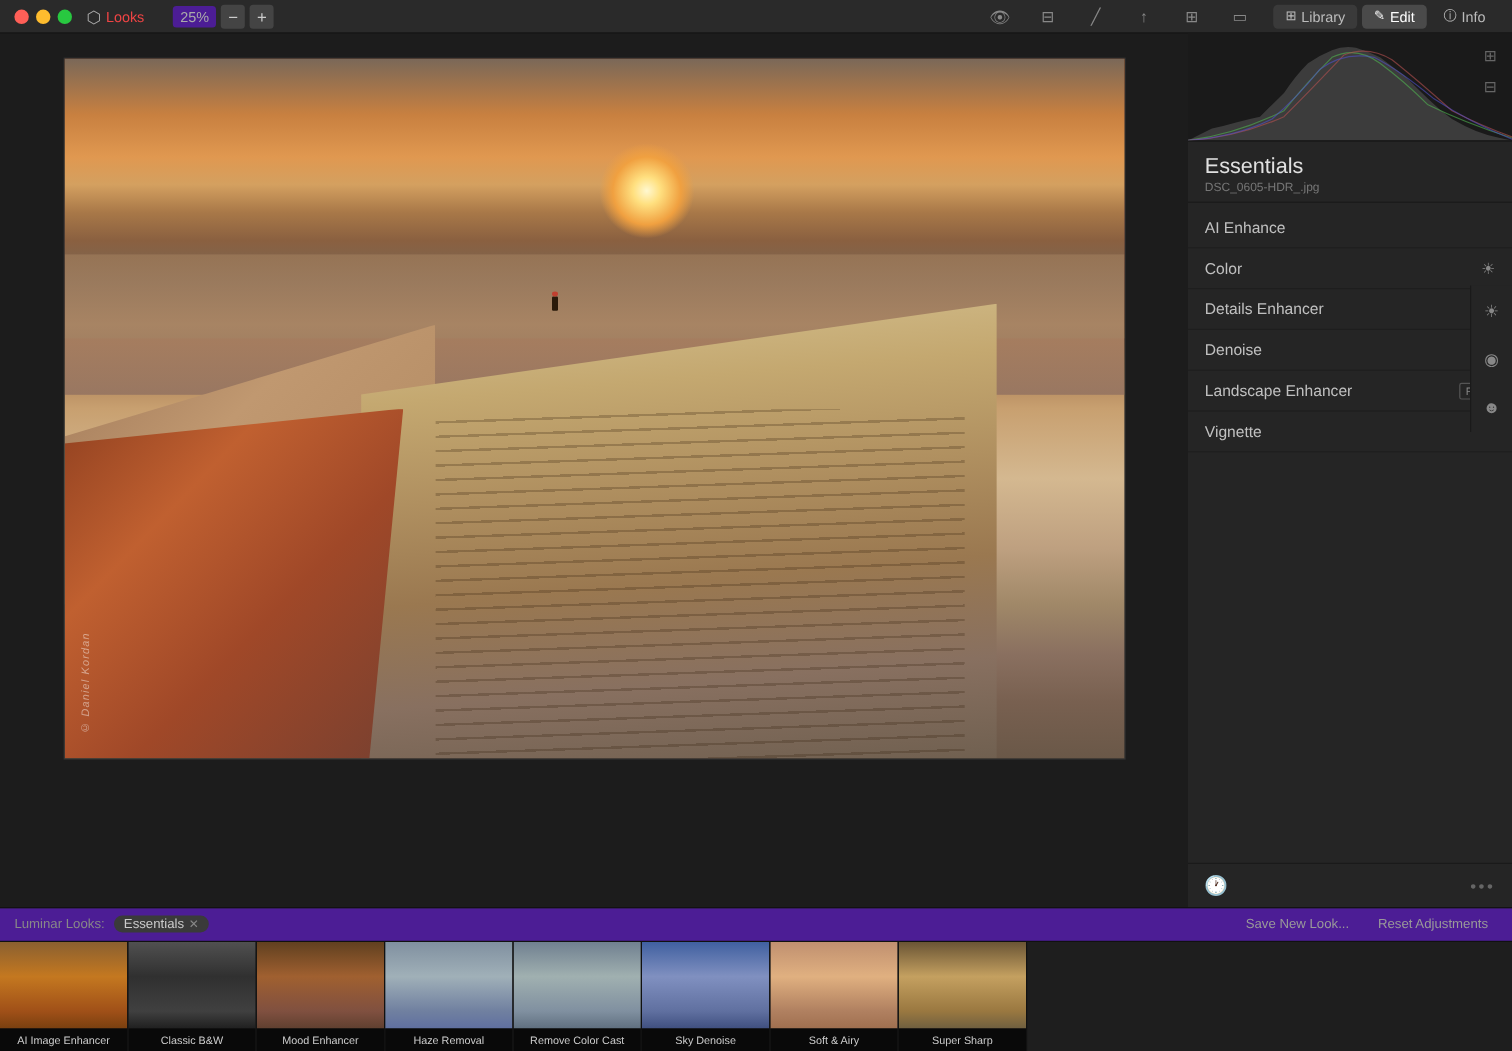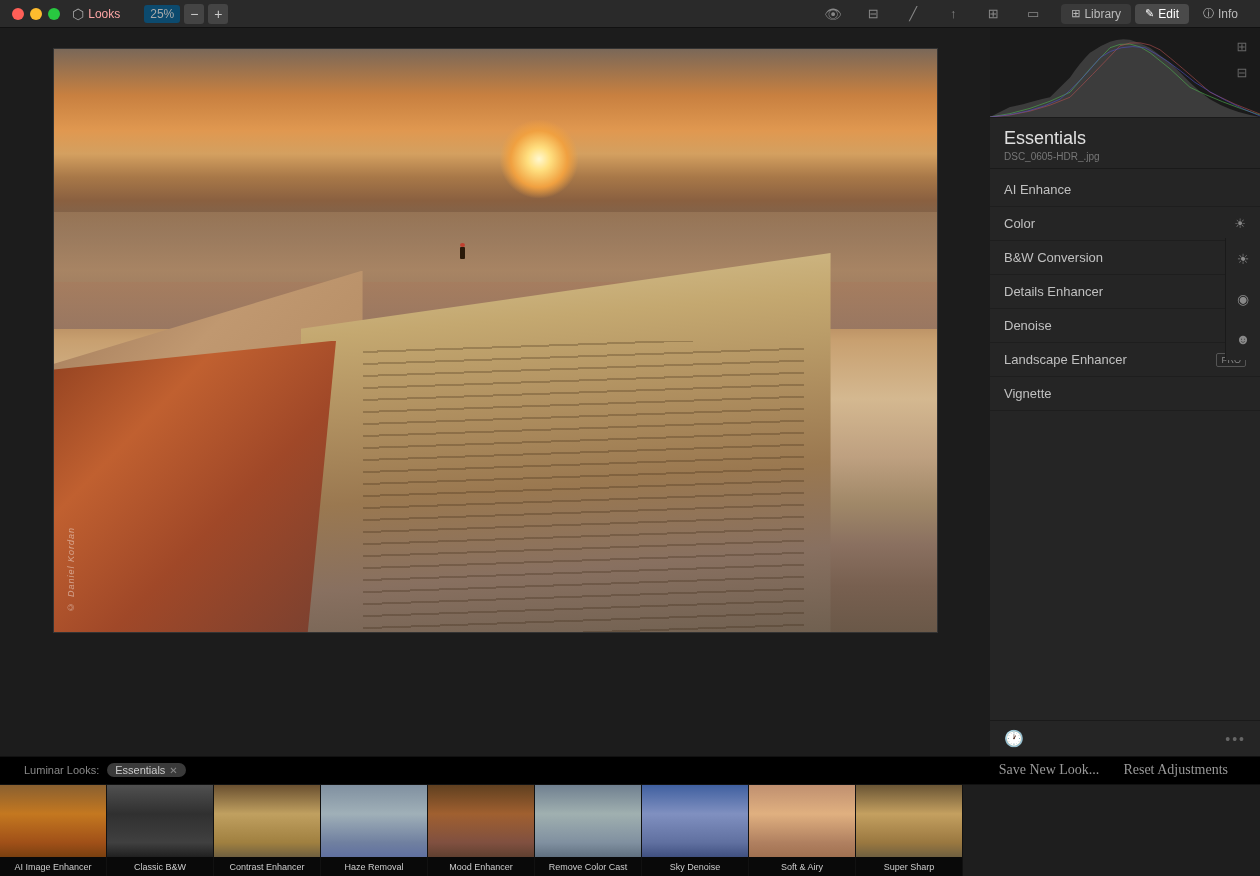--- a/index.html
+++ b/index.html
@@ -38,32 +38,32 @@
     .tl-yellow { background: #febc2e; }
     .tl-green { background: #28c840; }
     .titlebar-center {
       display: flex;
       align-items: center;
       gap: 4px;
       margin-right: 16px;
     }
     .titlebar-label {
       font-size: 12px;
-      color: #fca5a5;
+      color: #ef4444;
     }
     .zoom-controls {
       display: flex;
       align-items: center;
       gap: 4px;
       margin-left: 8px;
     }
     .zoom-text {
       font-size: 12px;
       color: #aaa;
-      background: #0c4a6e;
+      background: #4c1d95;
       padding: 2px 6px;
       border-radius: 3px;
     }
     .zoom-btn {
       width: 20px;
       height: 20px;
       background: #444;
       border: none;
       border-radius: 3px;
       color: #ccc;
@@ -313,49 +313,48 @@
     .bottom-area {
       height: 120px;
       background: #1e1e1e;
       flex-shrink: 0;
       border-top: 1px solid #111;
       display: flex;
       flex-direction: column;
     }
     .bottom-toolbar {
       height: 28px;
-      background: #000000;
-      display: flex;
-      align-items: center;
-      padding: 0 24px;
+      background: #4c1d95;
+      display: flex;
+      align-items: center;
+      padding: 0 12px;
       gap: 8px;
       border-bottom: 1px solid #111;
       text-align: center;
     }
     .bottom-label {
       font-size: 11px;
       color: #888;
     }
     .essentials-badge {
       font-size: 11px;
       color: #ccc;
       background: #3a3a3a;
       padding: 1px 8px;
       border-radius: 10px;
       display: flex;
       align-items: center;
       gap: 4px;
     }
     .bottom-spacer { flex: 1; }
     .bottom-action {
-      font-size: 14px;
+      font-size: 11px;
       color: #999;
       cursor: pointer;
       padding: 2px 8px;
-      font-family: Liberation Serif, serif;
     }
     .filmstrip {
       display: flex;
       height: 92px;
       overflow-x: hidden;
     }
     .film-thumb {
       flex-shrink: 0;
       width: 107px;
       height: 92px;
@@ -481,24 +480,20 @@
 
     <div class="panel-items" id="panel-items-container">
         <div class="panel-item">
           <span class="panel-item-label">AI Enhance</span>
         </div>
         <div class="panel-item">
           <span class="panel-item-label">Color</span>
           <span class="panel-item-icon">☀</span>
         </div>
         <div class="panel-item">
-          <span class="panel-item-label">B&amp;W Conversion</span>
-          <span class="panel-item-icon">◉</span>
-        </div>
-        <div class="panel-item">
           <span class="panel-item-label">Details Enhancer</span>
           <span class="panel-item-icon">☻</span>
         </div>
         <div class="panel-item">
           <span class="panel-item-label">Denoise</span>
         </div>
         <div class="panel-item">
           <span class="panel-item-label">Landscape Enhancer</span>
           <span class="pro-badge">PRO</span>
         </div>
@@ -534,32 +529,28 @@
   <div class="filmstrip" id="filmstrip-container">
   <div class="film-thumb">
         <div class="film-thumb-img" style="background: linear-gradient(rgb(138, 96, 48) 0%, rgb(196, 120, 32) 40%, rgb(160, 80, 24) 80%, rgb(122, 64, 16) 100%);"></div>
         <div class="film-thumb-label">AI Image Enhancer</div>
       </div>
       <div class="film-thumb">
         <div class="film-thumb-img" style="background: linear-gradient(rgb(80, 80, 80) 0%, rgb(48, 48, 48) 40%, rgb(64, 64, 64) 80%, rgb(32, 32, 32) 100%);"></div>
         <div class="film-thumb-label">Classic B&amp;W</div>
       </div>
       <div class="film-thumb">
-        <div class="film-thumb-img" style="background: linear-gradient(rgb(106, 80, 48) 0%, rgb(192, 160, 96) 40%, rgb(160, 128, 64) 80%, rgb(112, 96, 64) 100%);"></div>
-        <div class="film-thumb-label">Contrast Enhancer</div>
+        <div class="film-thumb-img" style="background: linear-gradient(rgb(96, 64, 32) 0%, rgb(160, 96, 48) 40%, rgb(128, 80, 64) 80%, rgb(96, 64, 48) 100%);"></div>
+        <div class="film-thumb-label">Mood Enhancer</div>
       </div>
       <div class="film-thumb">
         <div class="film-thumb-img" style="background: linear-gradient(rgb(128, 144, 160) 0%, rgb(160, 176, 184) 40%, rgb(112, 128, 160) 80%, rgb(96, 112, 160) 100%);"></div>
         <div class="film-thumb-label">Haze Removal</div>
       </div>
       <div class="film-thumb">
-        <div class="film-thumb-img" style="background: linear-gradient(rgb(96, 64, 32) 0%, rgb(160, 96, 48) 40%, rgb(128, 80, 64) 80%, rgb(96, 64, 48) 100%);"></div>
-        <div class="film-thumb-label">Mood Enhancer</div>
-      </div>
-      <div class="film-thumb">
         <div class="film-thumb-img" style="background: linear-gradient(rgb(112, 128, 144) 0%, rgb(160, 176, 176) 40%, rgb(128, 144, 160) 80%, rgb(96, 112, 128) 100%);"></div>
         <div class="film-thumb-label">Remove Color Cast</div>
       </div>
       <div class="film-thumb">
         <div class="film-thumb-img" style="background: linear-gradient(rgb(64, 96, 160) 0%, rgb(128, 144, 192) 40%, rgb(96, 112, 160) 80%, rgb(64, 80, 128) 100%);"></div>
         <div class="film-thumb-label">Sky Denoise</div>
       </div>
       <div class="film-thumb">
         <div class="film-thumb-img" style="background: linear-gradient(rgb(192, 144, 112) 0%, rgb(224, 176, 128) 40%, rgb(176, 128, 96) 80%, rgb(160, 112, 80) 100%);"></div>
         <div class="film-thumb-label">Soft &amp; Airy</div>

